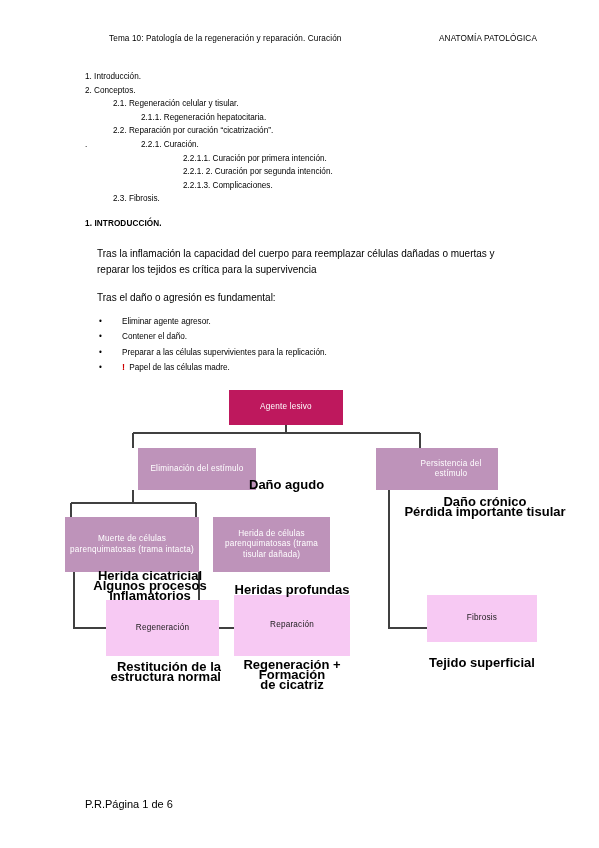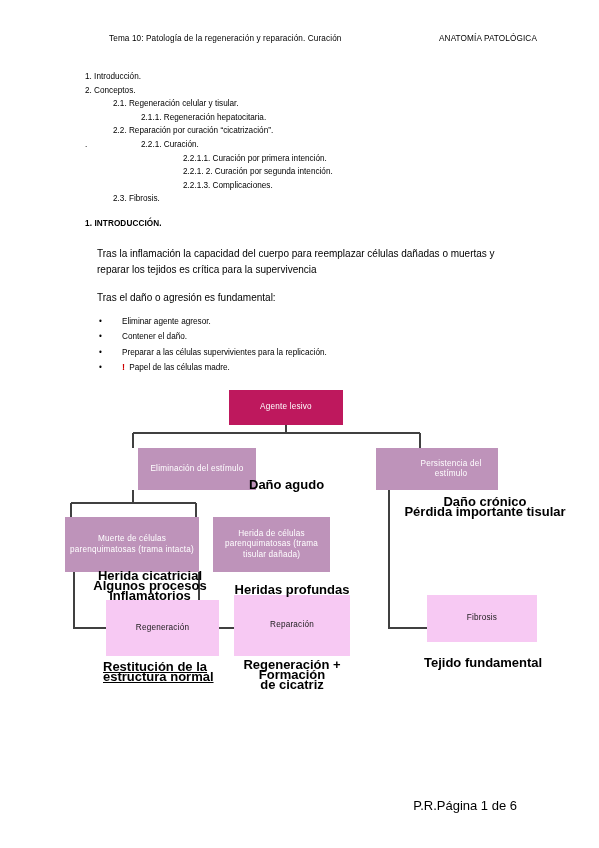--- a/index.html
+++ b/index.html
@@ -155,22 +155,22 @@
     white-space: nowrap;
   }
 
   
   .footer {
     position: absolute;
     left: 85px;
     top: 798px;
     width: 432px;
     display: flex;
-    justify-content: flex-end;
-    font-size: 13px;
+    justify-content: flex-start;
+    font-size: 11px;
   }
 </style>
 </head>
 <body>
 
 <div class="page">
 
   <div class="header">
     <span class="title-left">Tema 10: Patología de la regeneración y reparación. Curación</span>
     <span class="title-right">ANATOMÍA PATOLÓGICA</span>
@@ -275,27 +275,27 @@
     <div class="edge-label" style="left:249px; top:100px;">Daño agudo</div>
 
     <div class="edge-label" style="left:388px; top:117px; width:194px; text-align:center; white-space:pre-line;">Daño crónico
 Pérdida importante tisular</div>
 
     <div class="edge-label" style="left:55px; top:191px; width:190px; text-align:center; white-space:pre-line;">Herida cicatricial
 Algunos procesos inflamatorios</div>
 
     <div class="edge-label" style="left:229px; top:205px; width:126px; text-align:center;">Heridas profundas</div>
 
-    <div class="edge-label" style="left:103px; top:282px; width:118px; text-align:left; white-space:pre-line;text-decoration:underline;">Restitución de la
+    <div class="edge-label" style="left:103px; top:282px; width:118px; text-align:right; white-space:pre-line;">Restitución de la
 estructura normal</div>
 
     <div class="edge-label" style="left:228px; top:280px; width:128px; text-align:center; white-space:pre-line;">Regeneración + Formación
 de cicatriz</div>
 
-    <div class="edge-label" style="left:424px; top:278px; width:116px; text-align:center;">Tejido fundamental</div>
+    <div class="edge-label" style="left:424px; top:278px; width:116px; text-align:center;">Tejido superficial</div>
   </div>
 
   <div class="footer">
     <span>P.R.</span>
     <span>Página 1 de 6</span>
   </div>
 
 </div>
 
 </body></html>

